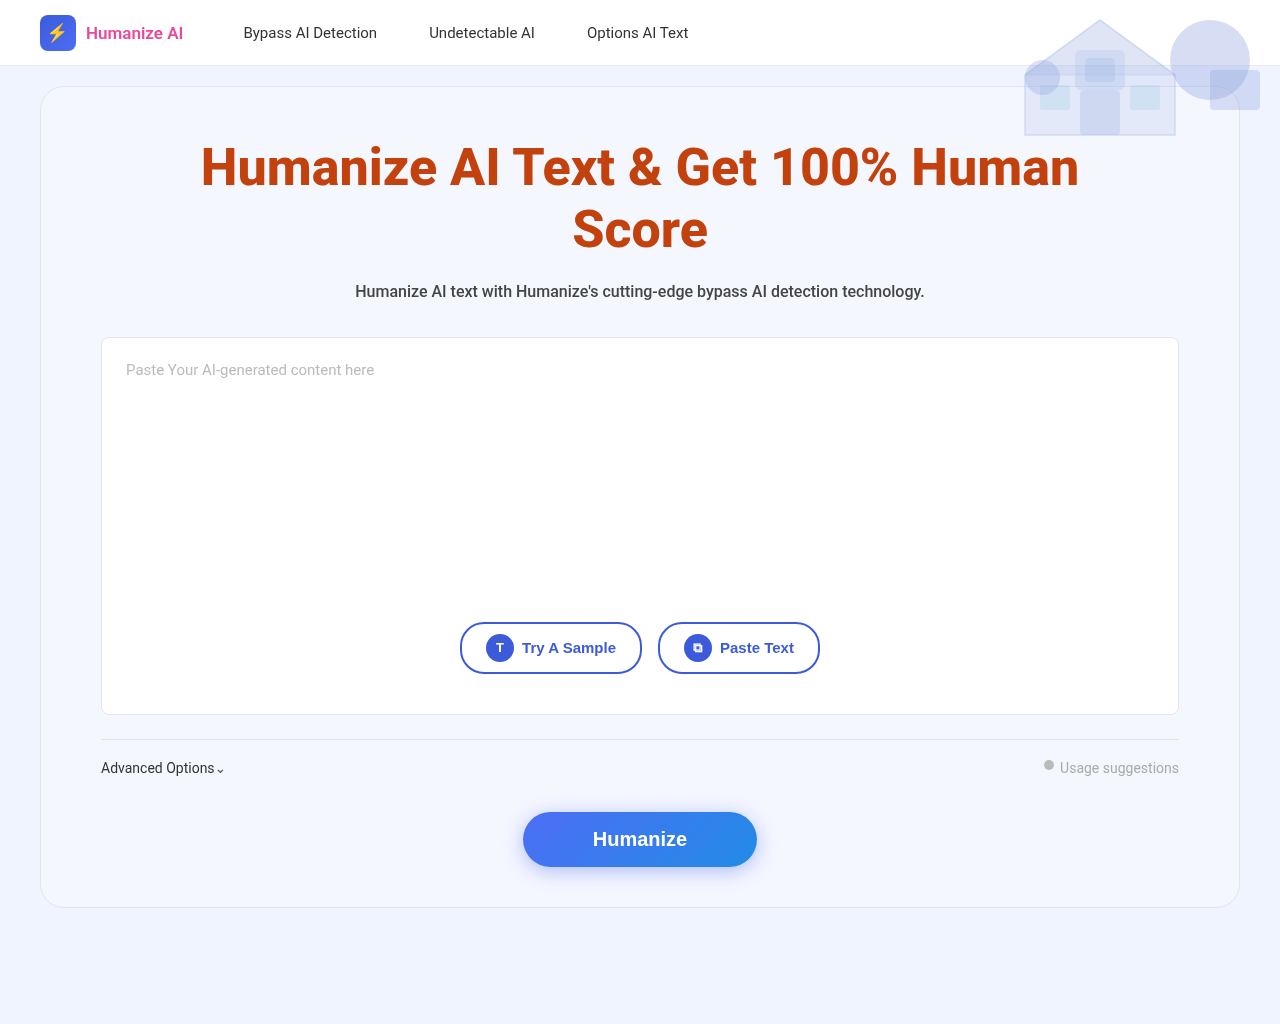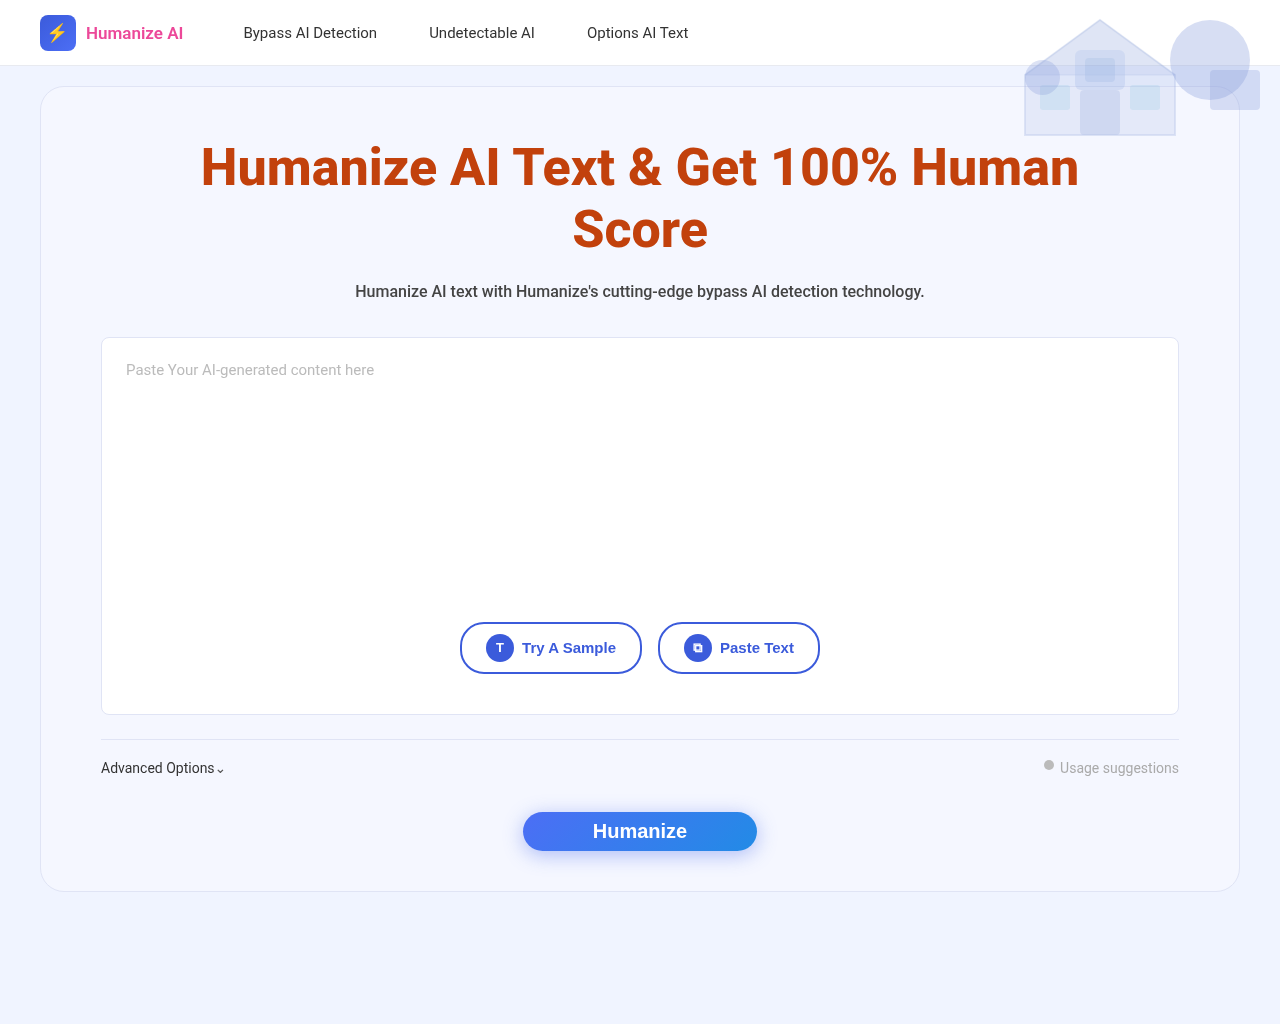--- a/index.html
+++ b/index.html
@@ -231,21 +231,21 @@
     .humanize-btn-wrapper {
       display: flex;
       justify-content: center;
       margin-top: 24px;
     }
     .btn-humanize {
       background: linear-gradient(135deg, #4c6ef5, #228be6);
       color: #fff;
       border: none;
       border-radius: 30px;
-      padding: 8px 70px;
+      padding: 16px 70px;
       font-size: 20px;
       font-weight: 700;
       cursor: pointer;
       box-shadow: 0 4px 20px rgba(66, 99, 235, 0.4);
       transition: opacity 0.2s;
     }
   </style>
 </head>
 <body>
 

